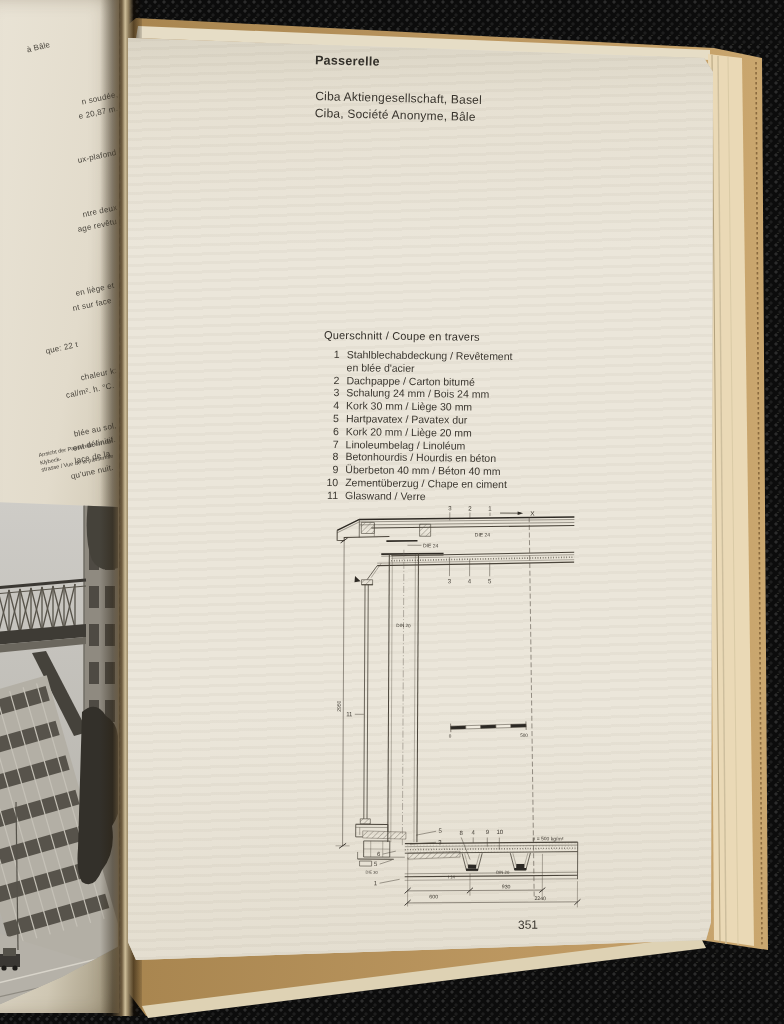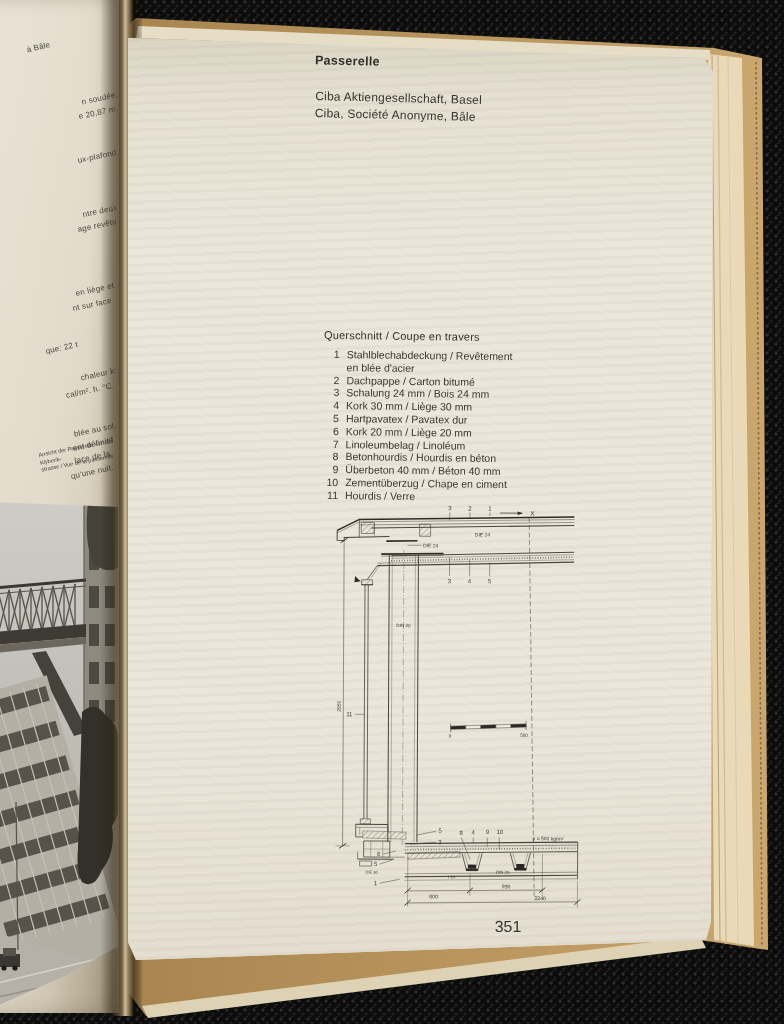--- a/index.html
+++ b/index.html
@@ -51,21 +51,21 @@
       linear-gradient(180deg,#d9d3c3 0px,#e6e0d2 70px,#ebe6da 220px,#ebe6da 680px,#e4ded0 930px),
       linear-gradient(90deg, rgba(90,70,40,.22) 0px, rgba(0,0,0,0) 40px, rgba(0,0,0,0) 480px, rgba(100,80,50,.18) 560px, rgba(80,60,35,.28) 588px);
   }
   .rp-title{position:absolute;left:189px;top:24px;font-size:12.5px;font-weight:bold;color:#33302a;letter-spacing:.3px;transform:rotate(1.4deg);}
   .rp-sub{position:absolute;left:189px;top:60px;font-size:12px;line-height:17px;color:#38342d;letter-spacing:.2px;transform:rotate(1.4deg);}
   .legend{position:absolute;left:197px;top:300px;transform:rotate(.7deg);color:#3a362f;}
   .legend .lt{font-size:11px;letter-spacing:.2px;margin-bottom:7px;color:#35312b;}
   .legend .row{font-size:10.5px;line-height:12.8px;white-space:nowrap;}
   .legend .num{display:inline-block;width:16px;text-align:right;margin-right:7px;}
   .drawing{position:absolute;left:204px;top:470px;width:332px;height:422px;transform:rotate(.3deg);}
-  .pageno{position:absolute;left:352px;top:888px;width:60px;text-align:center;font-size:16px;color:#3a362f;transform:rotate(-.5deg);}
+  .pageno{position:absolute;left:352px;top:888px;width:60px;text-align:right;font-size:12px;color:#3a362f;transform:rotate(-.5deg);}
   svg text{font-family:"Liberation Sans",sans-serif;fill:#3b362e;}
 </style>
 </head>
 <body>
 
 <svg class="layer" width="784" height="1024" aria-hidden="true">
   <defs>
     <linearGradient id="cover" x1="0" y1="0" x2="1" y2="0">
       <stop offset="0" stop-color="#a8854f"></stop>
         <stop offset=".7" stop-color="#bf9a63"></stop>
@@ -211,21 +211,21 @@
     <div class="row"><span class="num"></span><span>en blée d'acier</span></div>
     <div class="row"><span class="num">2</span><span>Dachpappe / Carton bitumé</span></div>
     <div class="row"><span class="num">3</span><span>Schalung 24 mm / Bois 24 mm</span></div>
     <div class="row"><span class="num">4</span><span>Kork 30 mm / Liège 30 mm</span></div>
     <div class="row"><span class="num">5</span><span>Hartpavatex / Pavatex dur</span></div>
     <div class="row"><span class="num">6</span><span>Kork 20 mm / Liège 20 mm</span></div>
     <div class="row"><span class="num">7</span><span>Linoleumbelag / Linoléum</span></div>
     <div class="row"><span class="num">8</span><span>Betonhourdis / Hourdis en béton</span></div>
     <div class="row"><span class="num">9</span><span>Überbeton 40 mm / Béton 40 mm</span></div>
     <div class="row"><span class="num">10</span><span>Zementüberzug / Chape en ciment</span></div>
-    <div class="row"><span class="num">11</span><span>Hourdis / Verre</span></div>
+    <div class="row"><span class="num">11</span><span>Glaswand / Verre</span></div>
   </div>
 
   <div class="drawing">
   <svg width="332" height="422" viewBox="0 0 330 420">
     <defs>
       <pattern id="hx" width="4" height="4" patternUnits="userSpaceOnUse" patternTransform="rotate(45)">
         <line x1="0" y1="0" x2="0" y2="4" stroke="#5a544a" stroke-width="0.6"></line>
       </pattern>
       <pattern id="dts" width="3.2" height="3.2" patternUnits="userSpaceOnUse">
         <circle cx="1" cy="1.6" r="0.45" fill="#6a645a"></circle>

